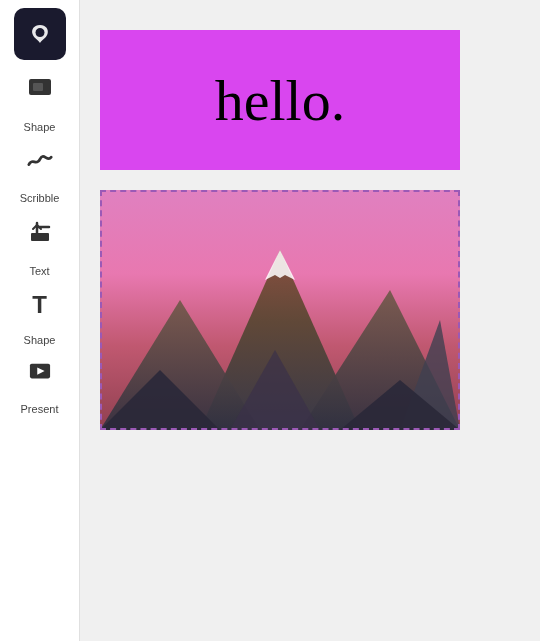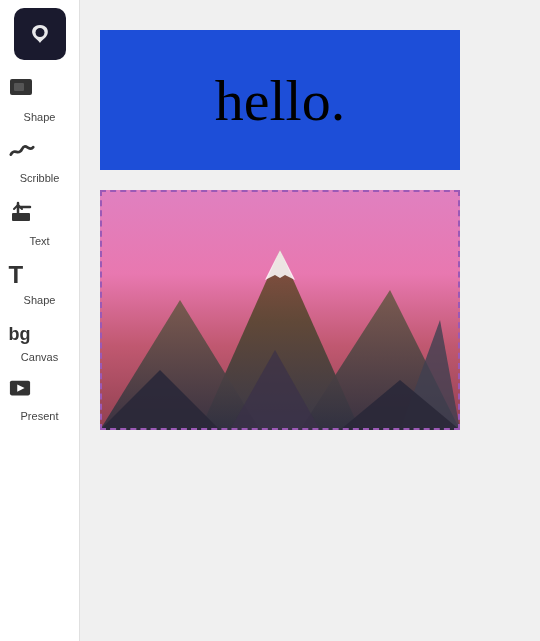--- a/index.html
+++ b/index.html
@@ -38,26 +38,27 @@
     }
 
     .sidebar-logo svg {
       width: 30px;
       height: 30px;
     }
 
     .sidebar-item {
       display: flex;
       flex-direction: column;
+      align-items: center;
       justify-content: center;
       width: 70px;
       padding: 8px 4px;
       cursor: pointer;
       border-radius: 8px;
-      gap: 7px;
+      gap: 17px;
     }
 
     .sidebar-item .icon {
       font-size: 22px;
       line-height: 1;
     }
 
     .sidebar-item .label {
       font-size: 11px;
       color: #444;
@@ -71,21 +72,21 @@
       padding: 30px 20px;
       display: flex;
       flex-direction: column;
       gap: 20px;
       overflow: hidden;
     }
 
     
     .yellow-banner {
       position: relative;
-      background: #1d4ed8;
+      background: #d946ef;
       width: 360px;
       height: 140px;
       display: flex;
       align-items: center;
       justify-content: center;
       flex-shrink: 0;
     }
 
     .banner-text {
       font-size: 58px;
@@ -263,26 +264,20 @@
   </div>
 
   <div class="sidebar-item">
     <span class="icon">
       <span class="text-t">T</span>
     </span>
     <span class="label">Shape</span>
   </div>
 
 
-  <div class="sidebar-item">
-    <span class="icon">
-      <span class="bg-text">bg</span>
-    </span>
-    <span class="label">Canvas</span>
-  </div>
 
 
   <div class="sidebar-item">
     <span class="icon">
       <svg class="present-svg" viewBox="0 0 24 20">
         <rect x="1" y="1" width="22" height="16" rx="2" fill="#333"></rect>
         <polygon points="9,5 9,13 17,9" fill="white"></polygon>
       </svg>
     </span>
     <span class="label">Present</span>

